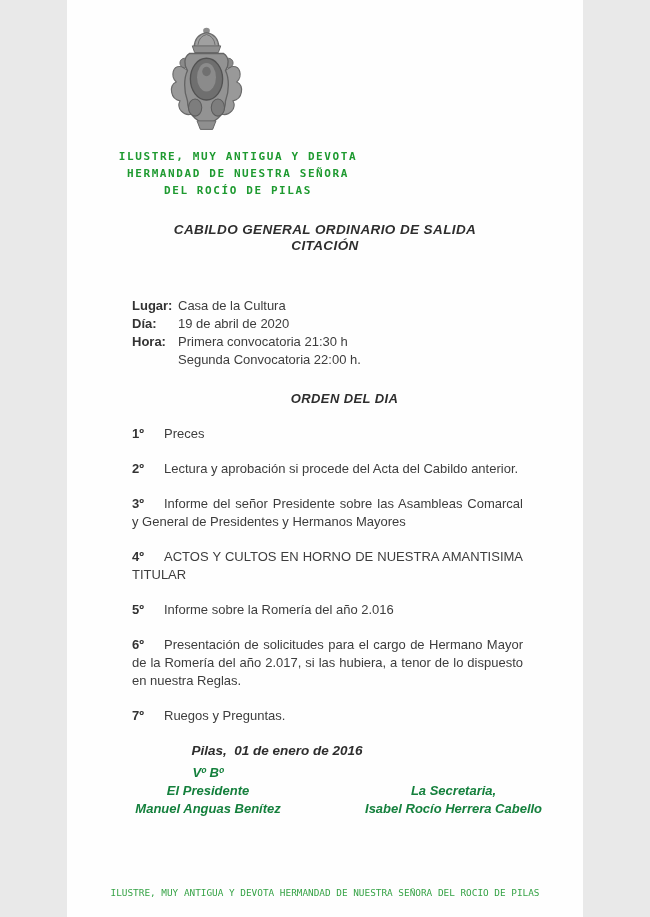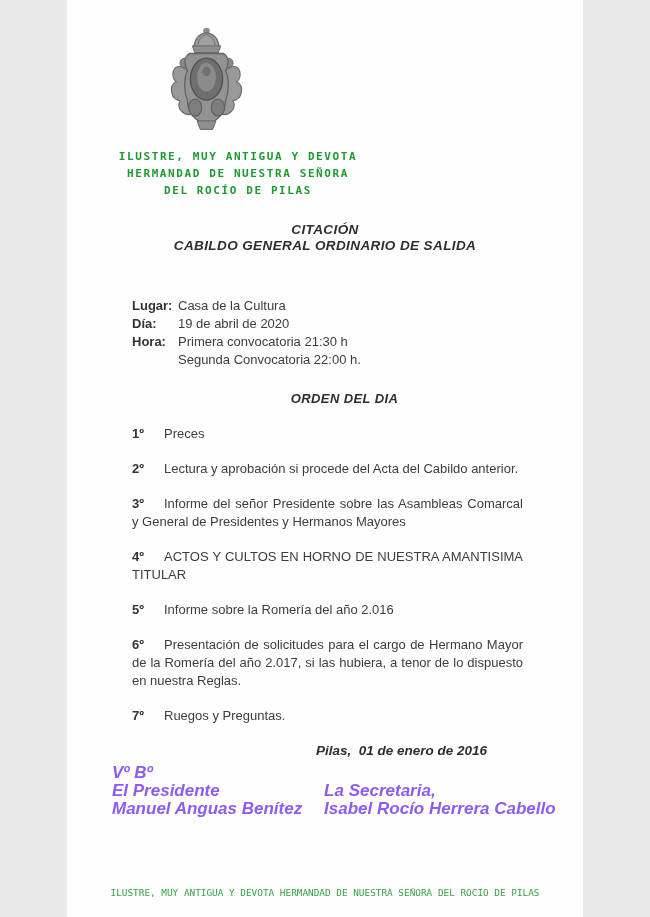--- a/index.html
+++ b/index.html
@@ -54,31 +54,32 @@
   .agenda { margin:18px 60px 0 65px; }
   .item {
     font-size:13px; line-height:18px;
     margin-bottom:17px;
     text-align:justify;
   }
   .item-num { display:inline-block; width:32px; font-weight:bold; color:#333; }
   
   .date-line {
     margin-top:12px;
-    text-align:right; padding-right:96px;
+    text-align:center; padding-right:96px;
     font-weight:bold; font-style:italic;
     font-size:13.5px; line-height:18px;
     color:#2e2e2e;
     white-space:pre;
   }
   .signatures { display:flex; margin-top:4px; }
   .sig-col {
+    text-align:center;
     font-weight:bold; font-style:italic;
-    font-size:17px; line-height:18px;
-    color:#8b5cf6;
+    font-size:13px; line-height:18px;
+    color:#15803d;
   }
   .sig-left  { width:230px; margin-left:45px; }
   .sig-right { width:310px; margin-left:20px; padding-top:18px; }
   
   .footer {
     margin-top:42px;
     text-align:center;
     font-family:"DejaVu Sans Mono", monospace;
     font-size:9.4px; line-height:13px;
     color:var(--footer-green, #36a346);
@@ -117,22 +118,22 @@
       </svg>
     </div>
     <div class="org">
       <div>ILUSTRE, MUY ANTIGUA Y DEVOTA</div>
       <div>HERMANDAD DE NUESTRA SEÑORA</div>
       <div>DEL ROCÍO DE PILAS</div>
     </div>
   </div>
 
   <div class="title-block">
+    <div>CABILDO GENERAL ORDINARIO DE SALIDA</div>
     <div>CITACIÓN</div>
-    <div>CABILDO GENERAL ORDINARIO DE SALIDA</div>
   </div>
 
   <div class="details">
     <div class="lbl">Lugar:</div>
     <div>Casa de la Cultura</div>
     <div class="lbl">Día:</div>
     <div>19 de abril de 2020</div>
     <div class="lbl">Hora:</div>
     <div>Primera convocatoria 21:30 h</div>
     <div></div>

